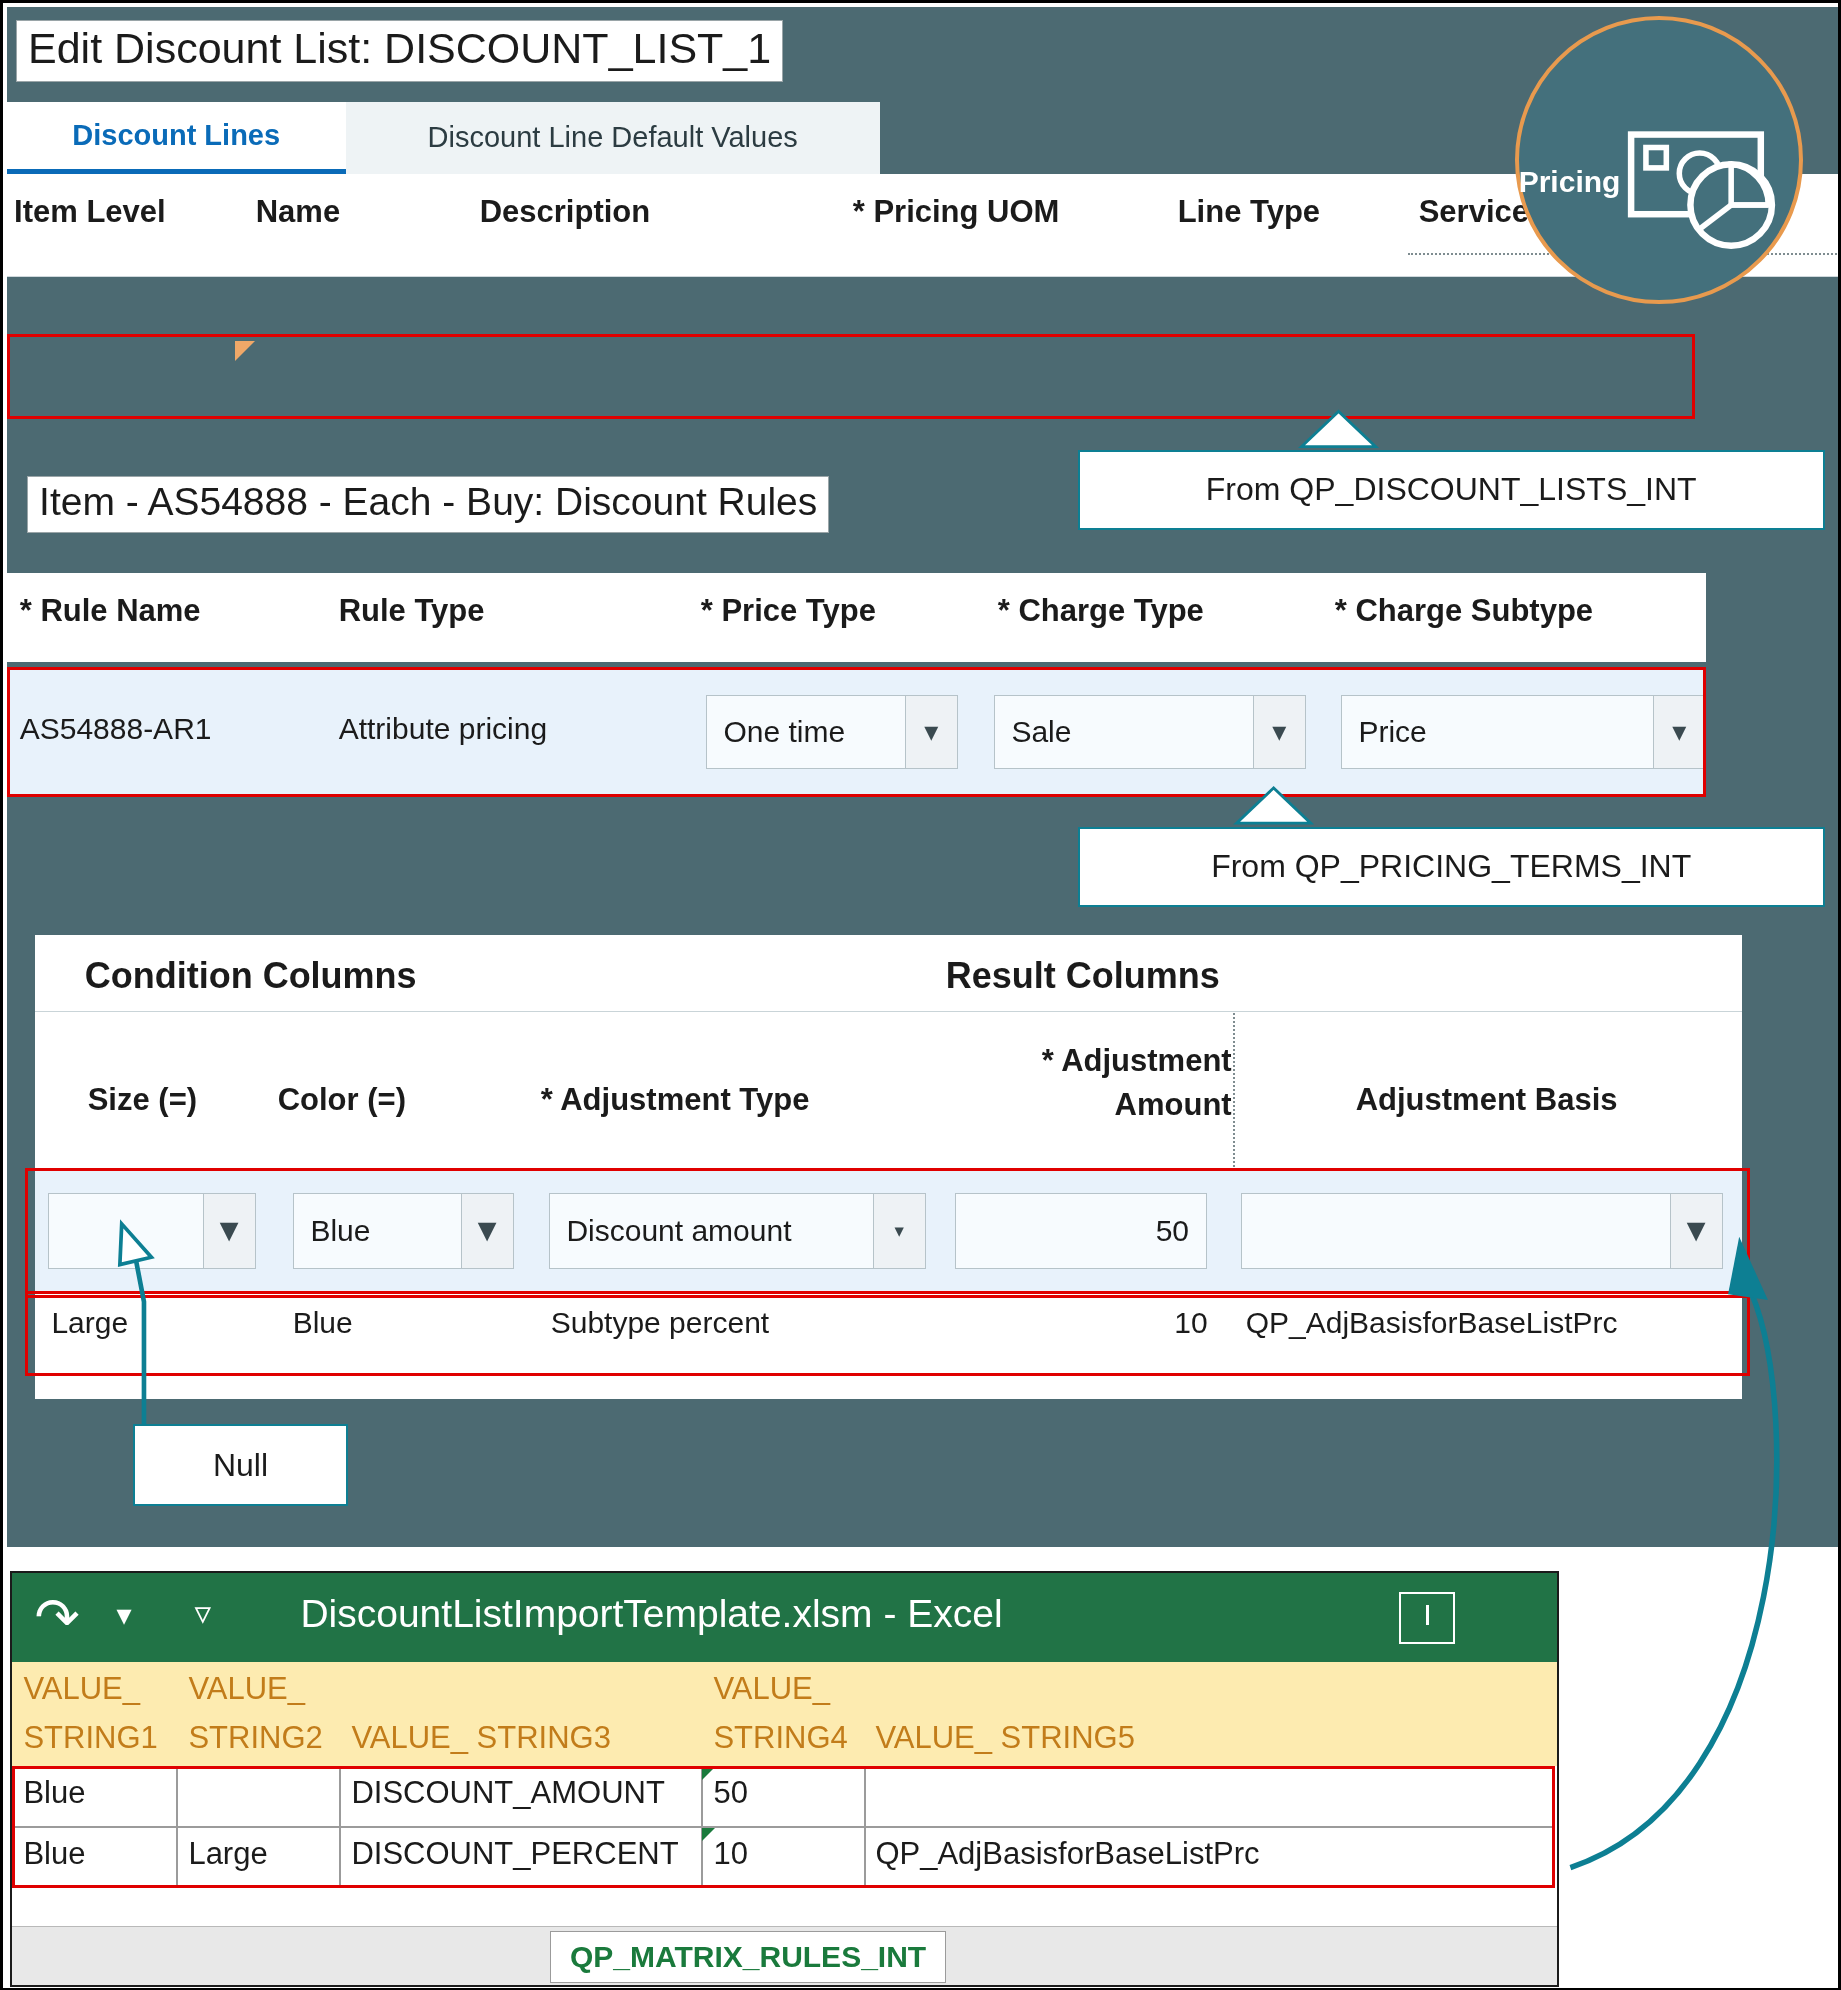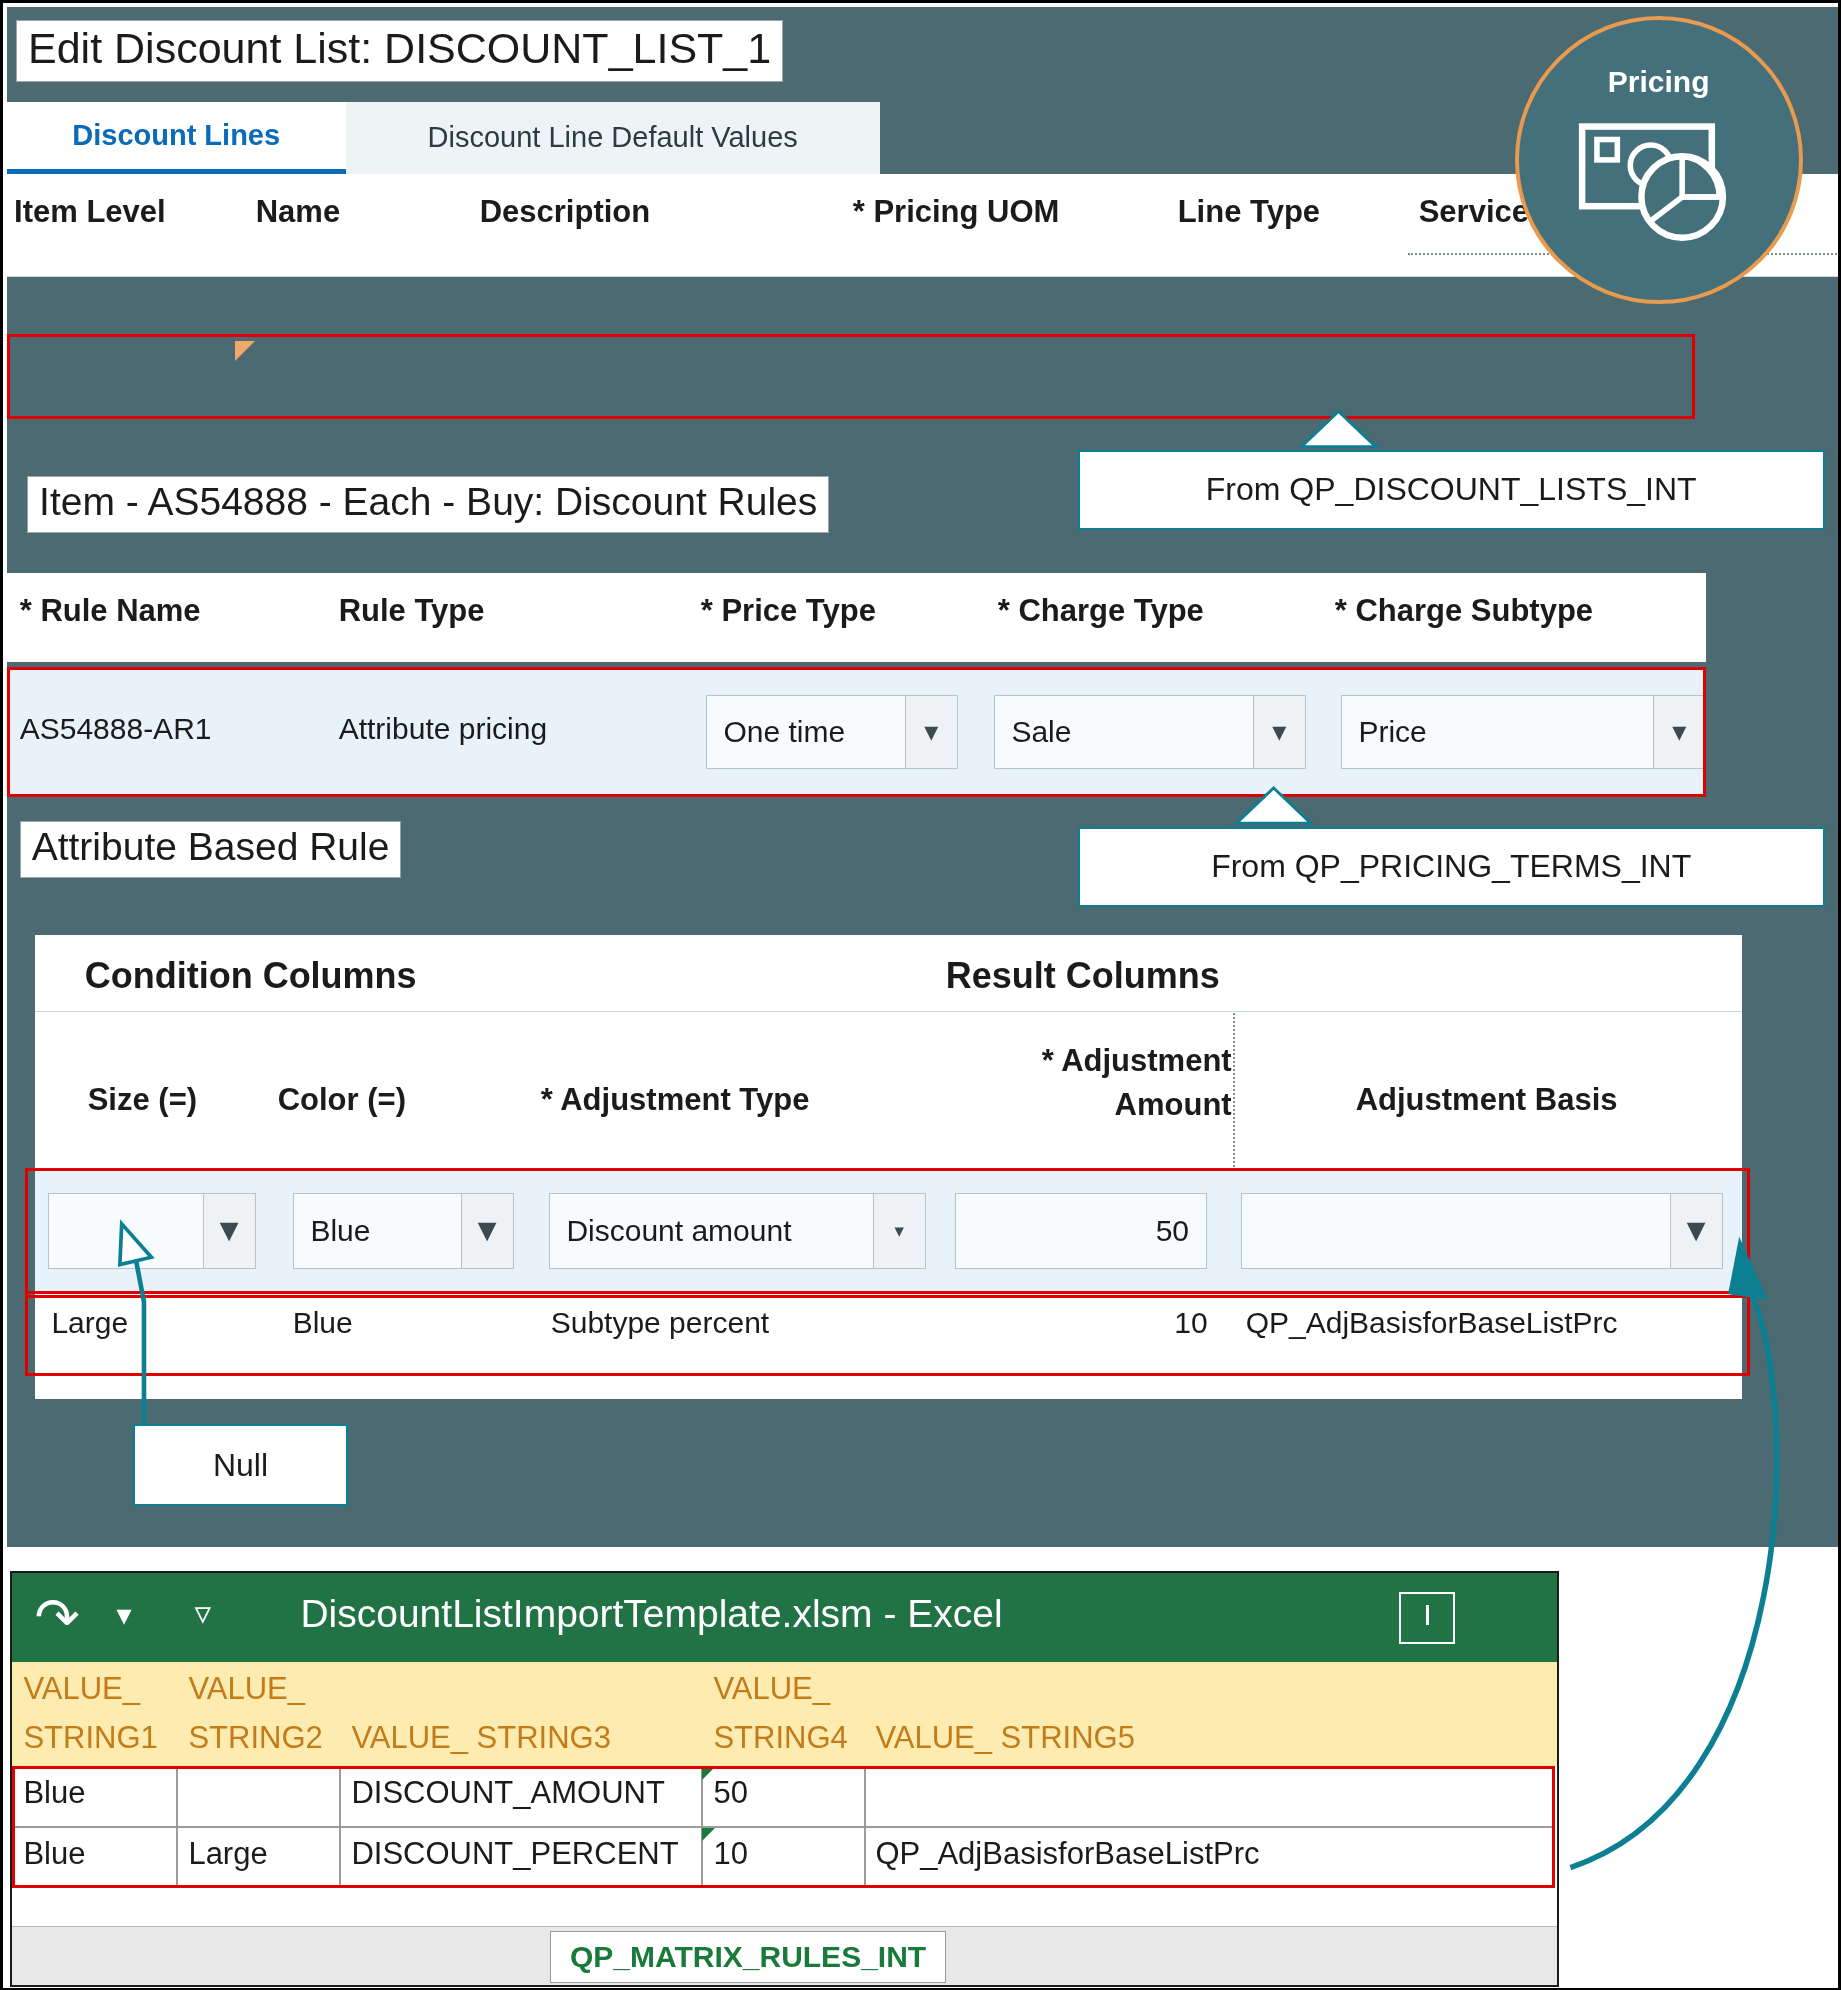--- a/index.html
+++ b/index.html
@@ -303,21 +303,21 @@
   .pricing-badge {
     position: absolute;
     left: 1508px;
     top: 9.3px;
     width: 288px;
     height: 288px;
     border-radius: 50%;
     background: #44707c;
     border: 4.6px solid #e89a4e;
     display: flex;
-    flex-direction: column;
+    flex-direction: row;
     align-items: center;
     justify-content: flex-start;
     padding-top: 45px;
     box-sizing: border-box;
   }
   .pricing-badge .pb-label {
     color: #ffffff;
     font-size: 30px;
     font-weight: bold;
   }
@@ -520,21 +520,20 @@
     <div class="sel big-arrow" style="left:987px; top:688px; width:312px; height:74px;">
       <span class="sel-val">Sale</span>
       <span class="sel-arrow">▾</span>
     </div>
     <div class="sel big-arrow" style="left:1334px; top:688px; width:365px; height:74px;">
       <span class="sel-val">Price</span>
       <span class="sel-arrow">▾</span>
     </div>
     <div class="row-highlight" style="left:0px; top:660px; width:1699px; height:130px;"></div>
 
-    <div class="section-title" style="left:13px; top:814px; font-size:39px;">Attribute Based Rule</div>
 
     <div class="abr-table">
       <div class="abr-group" style="left:50px;">Condition Columns</div>
       <div class="abr-group" style="left:911px;">Result Columns</div>
       <div class="abr-divider"></div>
       <div class="abr-vline"></div>
 
       <div class="abr-col" style="left:13px;  top:147px;margin-left:40px;">Size (=)</div>
       <div class="abr-col" style="left:243px; top:147px;">Color (=)</div>
       <div class="abr-col" style="left:506px; top:147px;">

